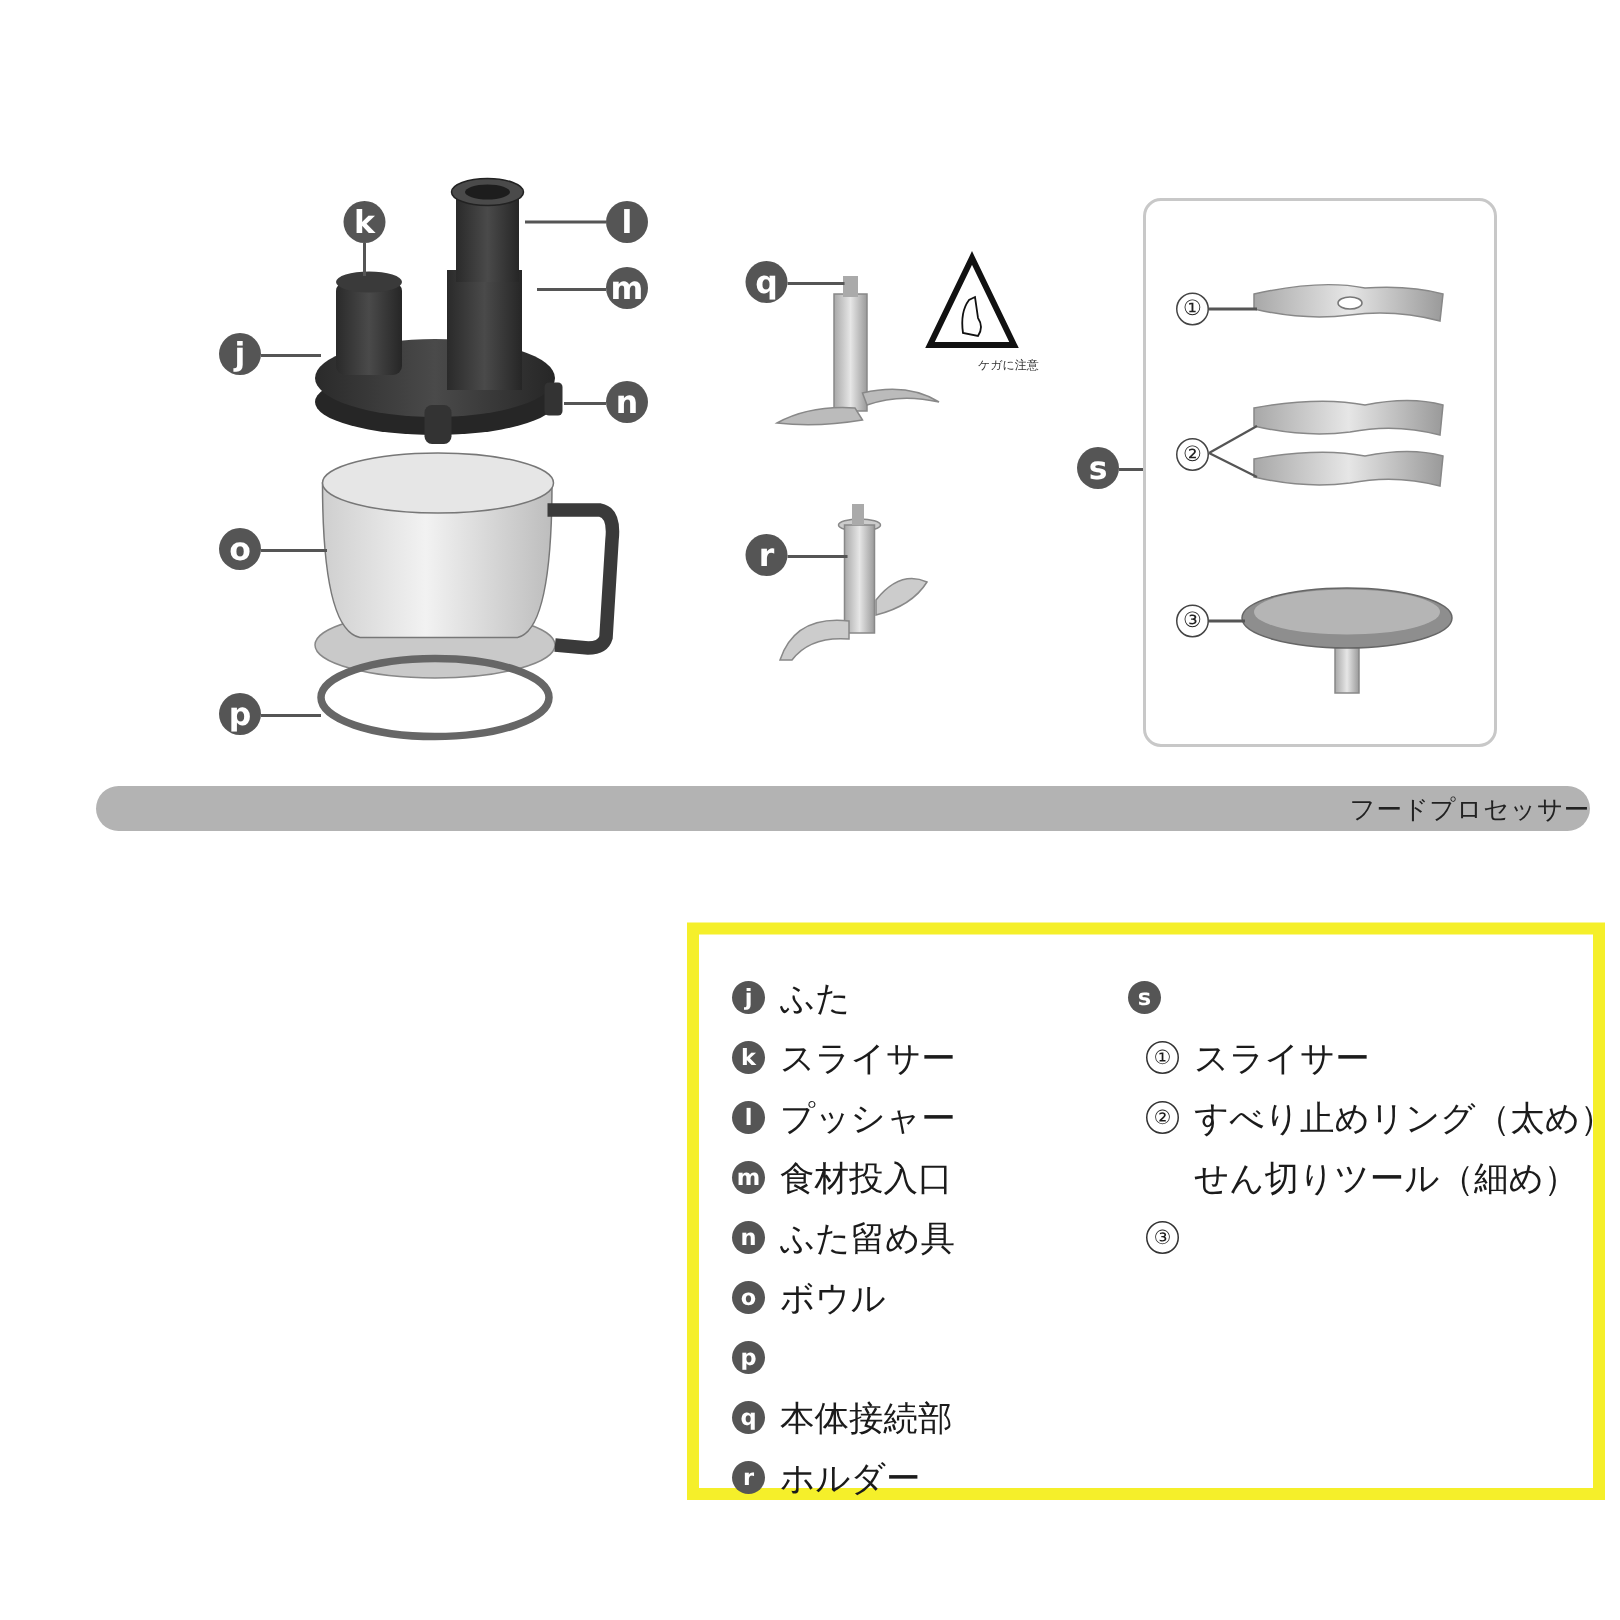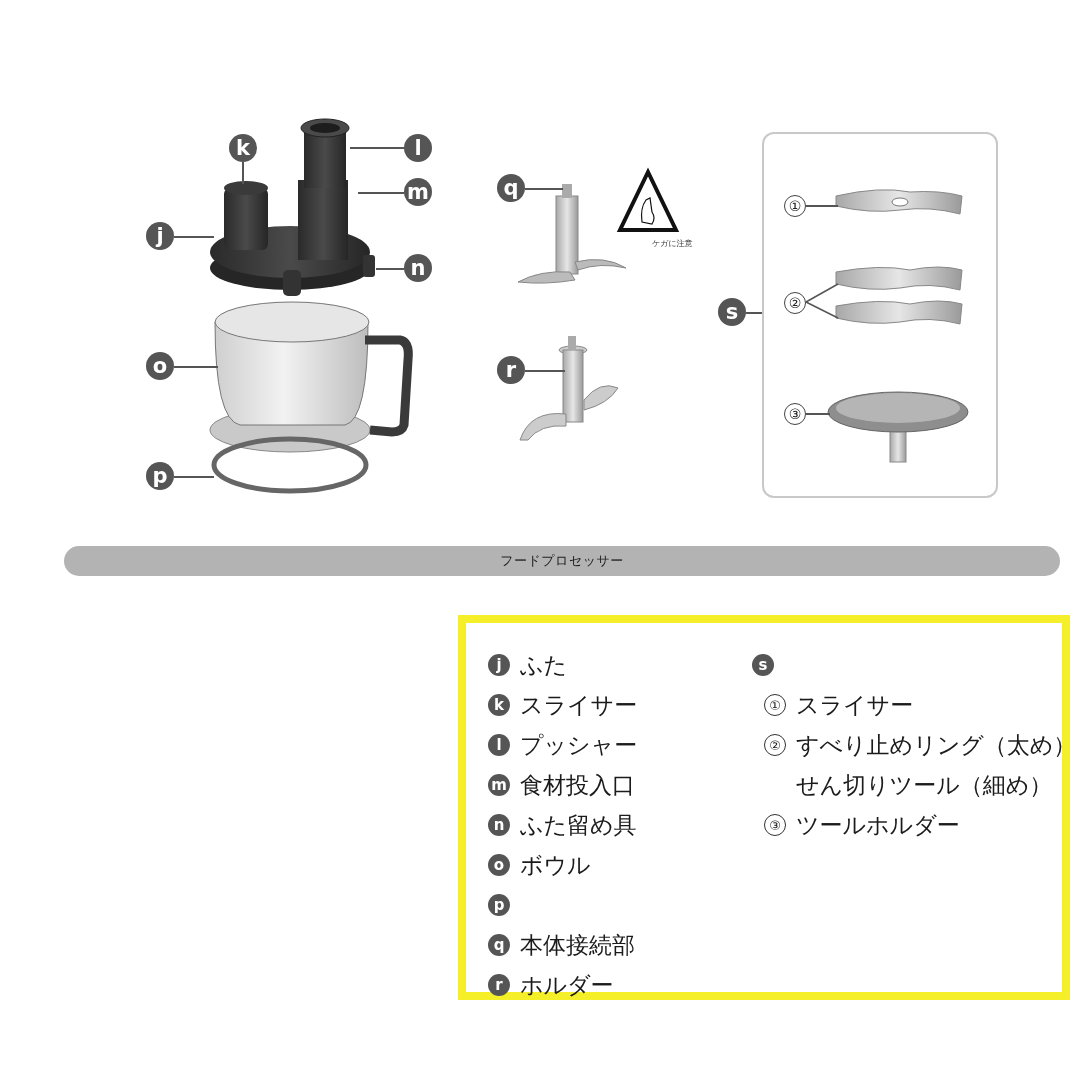--- a/index.html
+++ b/index.html
@@ -19,24 +19,24 @@
   .num-circle {
     position: absolute; width: 22px; height: 22px; border-radius: 50%;
     border: 1.5px solid #444; background: #fff; color: #222; font-size: 14px;
     display: flex; align-items: center; justify-content: center; box-sizing: border-box;
   }
   .tool-panel {
     position: absolute; left: 762px; top: 132px; width: 236px; height: 366px;
     border: 2px solid #c8c8c8; border-radius: 12px; box-sizing: border-box;
   }
   .section-bar {
-    position: absolute; left: 64px; top: 546px; width: 996px; height: 30px;
+    position: absolute; left: 64px; top: 524px; width: 996px; height: 30px;
     background: #b3b3b3; border-radius: 15px;
-    display: flex; align-items: center; justify-content: center;
-    font-size: 13px; color: #222; letter-spacing: 0.5px;
+    display: flex; align-items: center; justify-content: flex-end;
+    font-size: 17px; color: #222; letter-spacing: 0.5px;
   }
   .legend-box {
     position: absolute; left: 458px; top: 615px; width: 612px; height: 385px;
     border: 8px solid #f5ef2a; box-sizing: border-box; background: #fff;
   }
   .legend-col { position: absolute; top: 22px; }
   .legend-row { display: flex; align-items: center; height: 40px; font-size: 23px; color: #1b1b1b; white-space: nowrap; }
   .lbadge {
     width: 22px; height: 22px; border-radius: 50%; background: #555; color: #fff;
     font-size: 15px; font-weight: bold; display: inline-flex; align-items: center; justify-content: center;
@@ -229,16 +229,15 @@
       </div>
     <div class="legend-row sub-row">
         <span class="lnum">②</span>
         <span>すべり止めリング（太め）</span>
       </div>
     <div class="legend-row cont-row">
         <span>せん切りツール（細め）</span>
       </div>
     <div class="legend-row sub-row">
         <span class="lnum">③</span>
-        <span>ツールホルダー</span>
       </div>
   </div>
 </div>
 
 </body></html>

